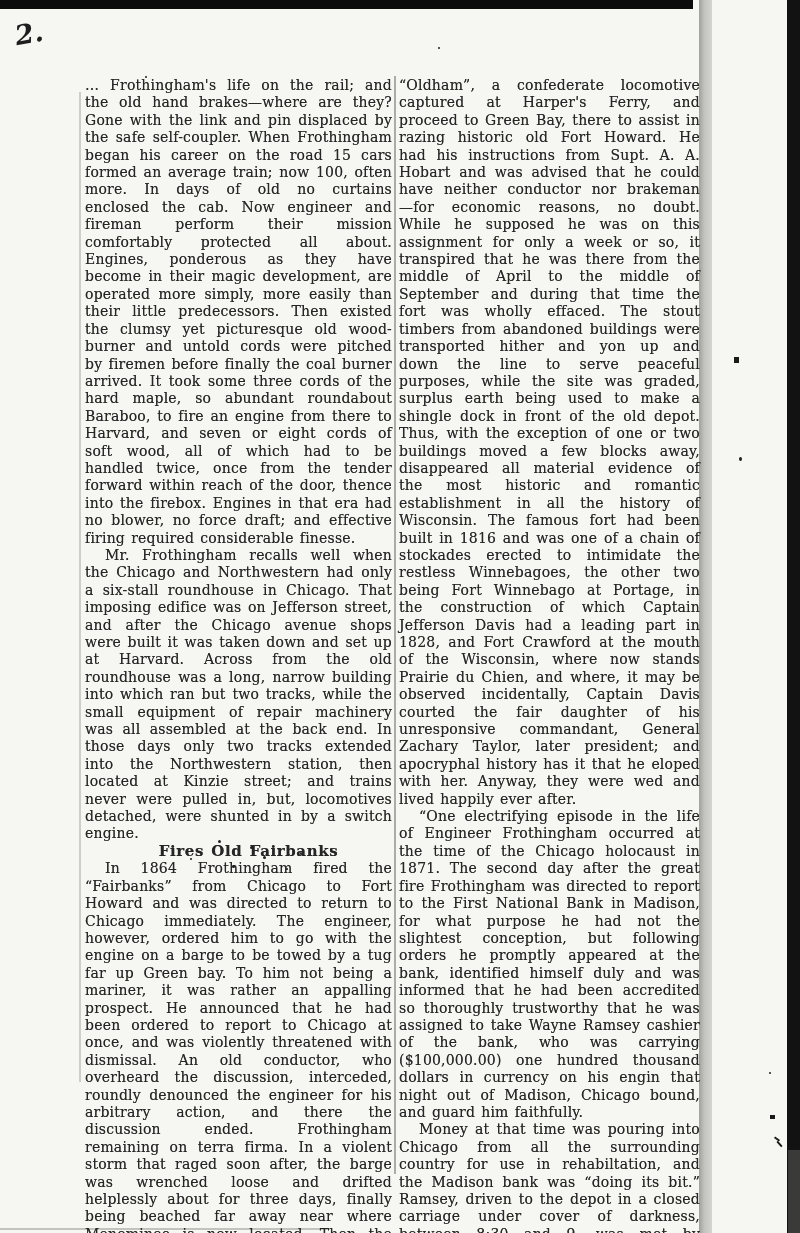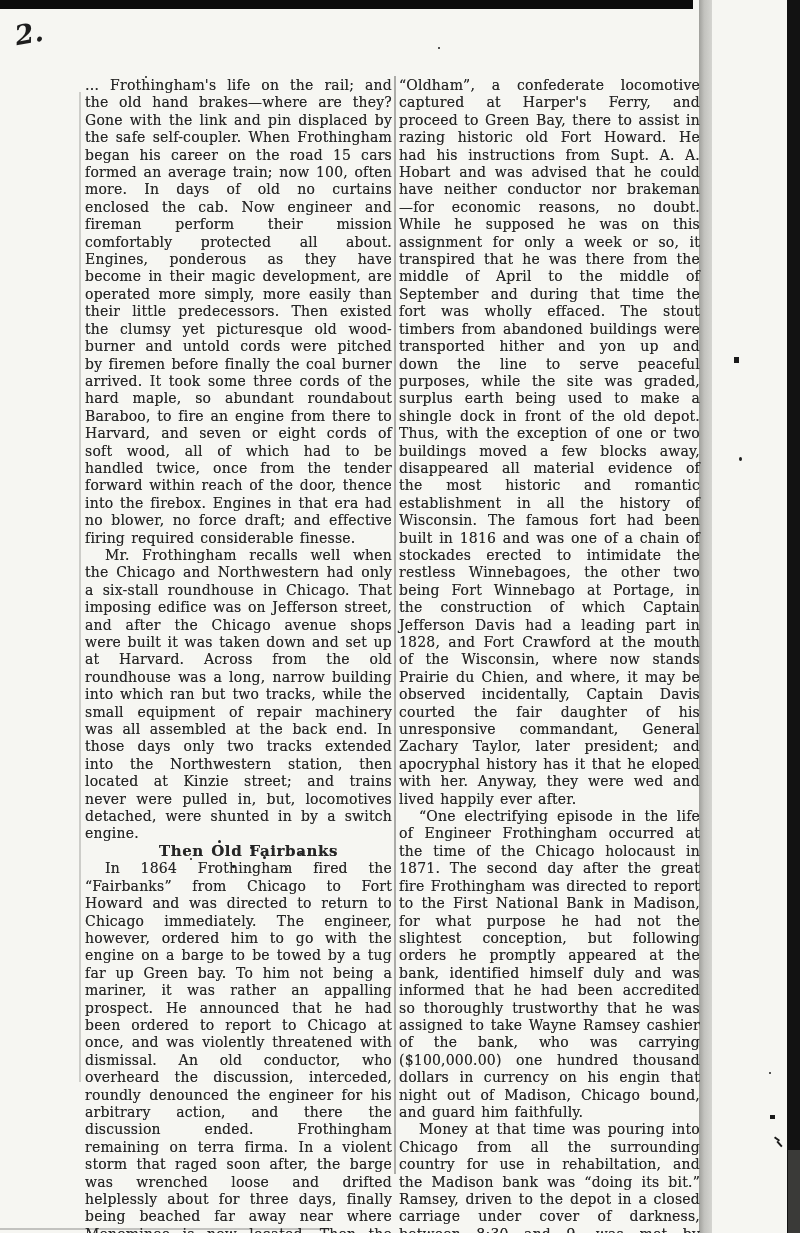--- a/index.html
+++ b/index.html
@@ -54,21 +54,21 @@
   <div class="fold-strip"></div>
   <div class="rule-mid"></div>
   <div class="rule-left"></div>
   <div class="rule-bottom"></div>
 
   <div class="pagenum">2.</div>
 
   <div class="col col-left">
     <p class="cont">… Frothingham's life on the rail; and the old hand brakes—where are they?  Gone with the link and pin displaced by the safe self-coupler. When Frothingham began his career on the road 15 cars formed an average train; now 100, often more. In days of old no curtains enclosed the cab. Now engineer and fireman perform their mission comfortably protected all about. Engines, ponderous as they have become in their magic development, are operated more simply, more easily than their little predecessors. Then existed the clumsy yet picturesque old wood-burner and untold cords were pitched by firemen before finally the coal burner arrived. It took some three cords of the hard maple, so abundant roundabout Baraboo, to fire an engine from there to Harvard, and seven or eight cords of soft wood, all of which had to be handled twice, once from the tender forward within reach of the door, thence into the firebox. Engines in that era had no blower, no force draft; and effective firing required considerable finesse.</p>
     <p>Mr. Frothingham recalls well when the Chicago and Northwestern had only a six-stall roundhouse in Chicago.  That imposing edifice was on Jefferson street, and after the Chicago avenue shops were built it was taken down and set up at Harvard. Across from the old roundhouse was a long, narrow building into which ran but two tracks, while the small equipment of repair machinery was all assembled at the back end.  In those days only two tracks extended into the Northwestern station, then located at Kinzie street; and trains never were pulled in, but, locomotives detached, were shunted in by a switch engine.</p>
-    <p class="subhead">Then Old Fairbanks</p>
+    <p class="subhead">Fires Old Fairbanks</p>
     <p>In 1864 Frothingham fired the “Fairbanks” from Chicago to Fort Howard and was directed to return to Chicago immediately. The engineer, however, ordered him to go with the engine on a barge to be towed by a tug far up Green bay.  To him not being a mariner, it was rather an appalling prospect.  He announced that he had been ordered to report to Chicago at once, and was violently threatened with dismissal.  An old conductor, who overheard the discussion, interceded, roundly denounced the engineer for his arbitrary action, and there the discussion ended. Frothingham remaining on terra firma.  In a violent storm that raged soon after, the barge was wrenched loose and drifted helplessly about for three days, finally being beached far away near where Menominee is now located.  Then the whole region was a wilderness.  Three or four ore dumps had been lost overboard, and Frothingham narrowly escaped from a frightful experience. The old “Fairbanks”, by the way, was the first engine ever sent up the bay to Escanaba.</p>
 
   </div>
 
   <div class="col col-right">
     <p class="cont">“Oldham”, a confederate locomotive captured at Harper's Ferry, and proceed to Green Bay, there to assist in razing historic old Fort Howard.  He had his instructions from Supt. A. A. Hobart and was advised that he could have neither conductor nor brakeman —for economic reasons, no doubt. While he supposed he was on this assignment for only a week or so, it transpired that he was there from the middle of April to the middle of September and during that time the fort was wholly effaced.  The stout timbers from abandoned buildings were transported hither and yon up and down the line to serve peaceful purposes, while the site was graded, surplus earth being used to make a shingle dock in front of the old depot.  Thus, with the exception of one or two buildings moved a few blocks away, disappeared all material evidence of the most historic and romantic establishment in all the history of Wisconsin.  The famous fort had been built in 1816 and was one of a chain of stockades erected to intimidate the restless Winnebagoes, the other two being Fort Winnebago at Portage, in the construction of which Captain Jefferson Davis had a leading part in 1828, and Fort Crawford at the mouth of the Wisconsin, where now stands Prairie du Chien, and where, it may be observed incidentally, Captain Davis courted the fair daughter of his unresponsive commandant, General Zachary Taylor, later president; and apocryphal history has it that he eloped with her. Anyway, they were wed and lived happily ever after.</p>
     <p>“One electrifying episode in the life of Engineer Frothingham occurred at the time of the Chicago holocaust in 1871.  The second day after the great fire Frothingham was directed to report to the First National Bank in Madison, for what purpose he had not the slightest conception, but following orders he promptly appeared at the bank, identified himself duly and was informed that he had been accredited so thoroughly trustworthy that he was assigned to take Wayne Ramsey cashier of the bank, who was carrying ($100,000.00) one hundred thousand dollars in currency on his engin that night out of Madison, Chicago bound, and guard him faithfully.</p>
     <p>Money at that time was pouring into Chicago from all the surrounding country for use in rehabiltation, and the Madison bank was “doing its bit.” Ramsey, driven to the depot in a closed carriage under cover of darkness, between 8:30 and 9, was met by Frothingham at the engine, standing about where the West Madison station is located now, and assisted quickly into the cab, precious satchel firmly in hand.  Immediately the train started, and at 4 in the morning Harvard was reached.  There Ramsey transferred to a sleeper for Chicago where he arrived safely with his rich burden.  At the Madison bank Frothingham had been pledged to absolute secrecy and not a soul on his train or about the station was aware of the little drama that was being</p>
   </div>
 

